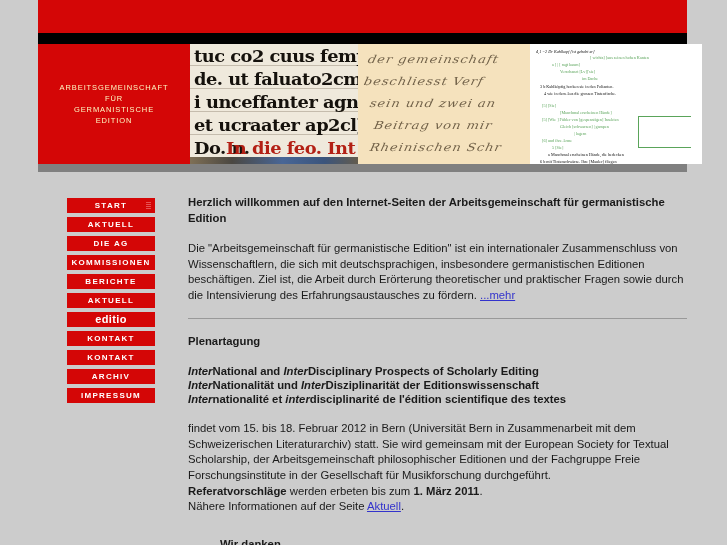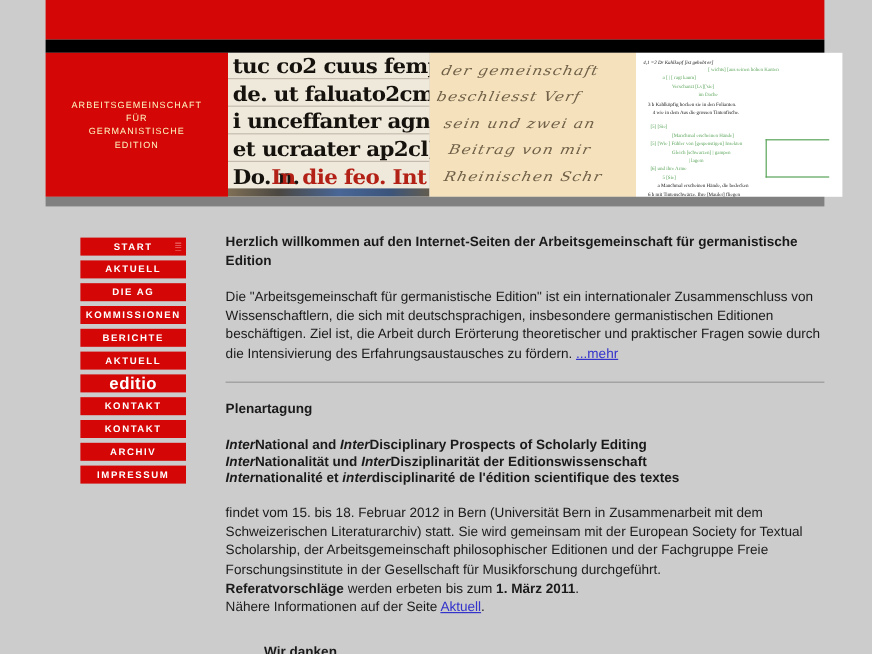--- a/index.html
+++ b/index.html
@@ -165,21 +165,21 @@
     font-size: 8px;
     font-weight: bold;
     letter-spacing: 1.3px;
     text-decoration: none;
     position: relative;
     cursor: pointer;
     box-sizing: border-box;
   }
   .nav-btn.lowercase {
     letter-spacing: 0.4px;
-    font-size: 14px;
+    font-size: 11px;
   }
   .nav-btn .marker {
     position: absolute;
     right: 4px;
     top: 4px;
     width: 5px;
     height: 7px;
     opacity: 0.45;
     background:
       linear-gradient(to bottom, #ffb0b0 0 1px, transparent 1px 2px,

